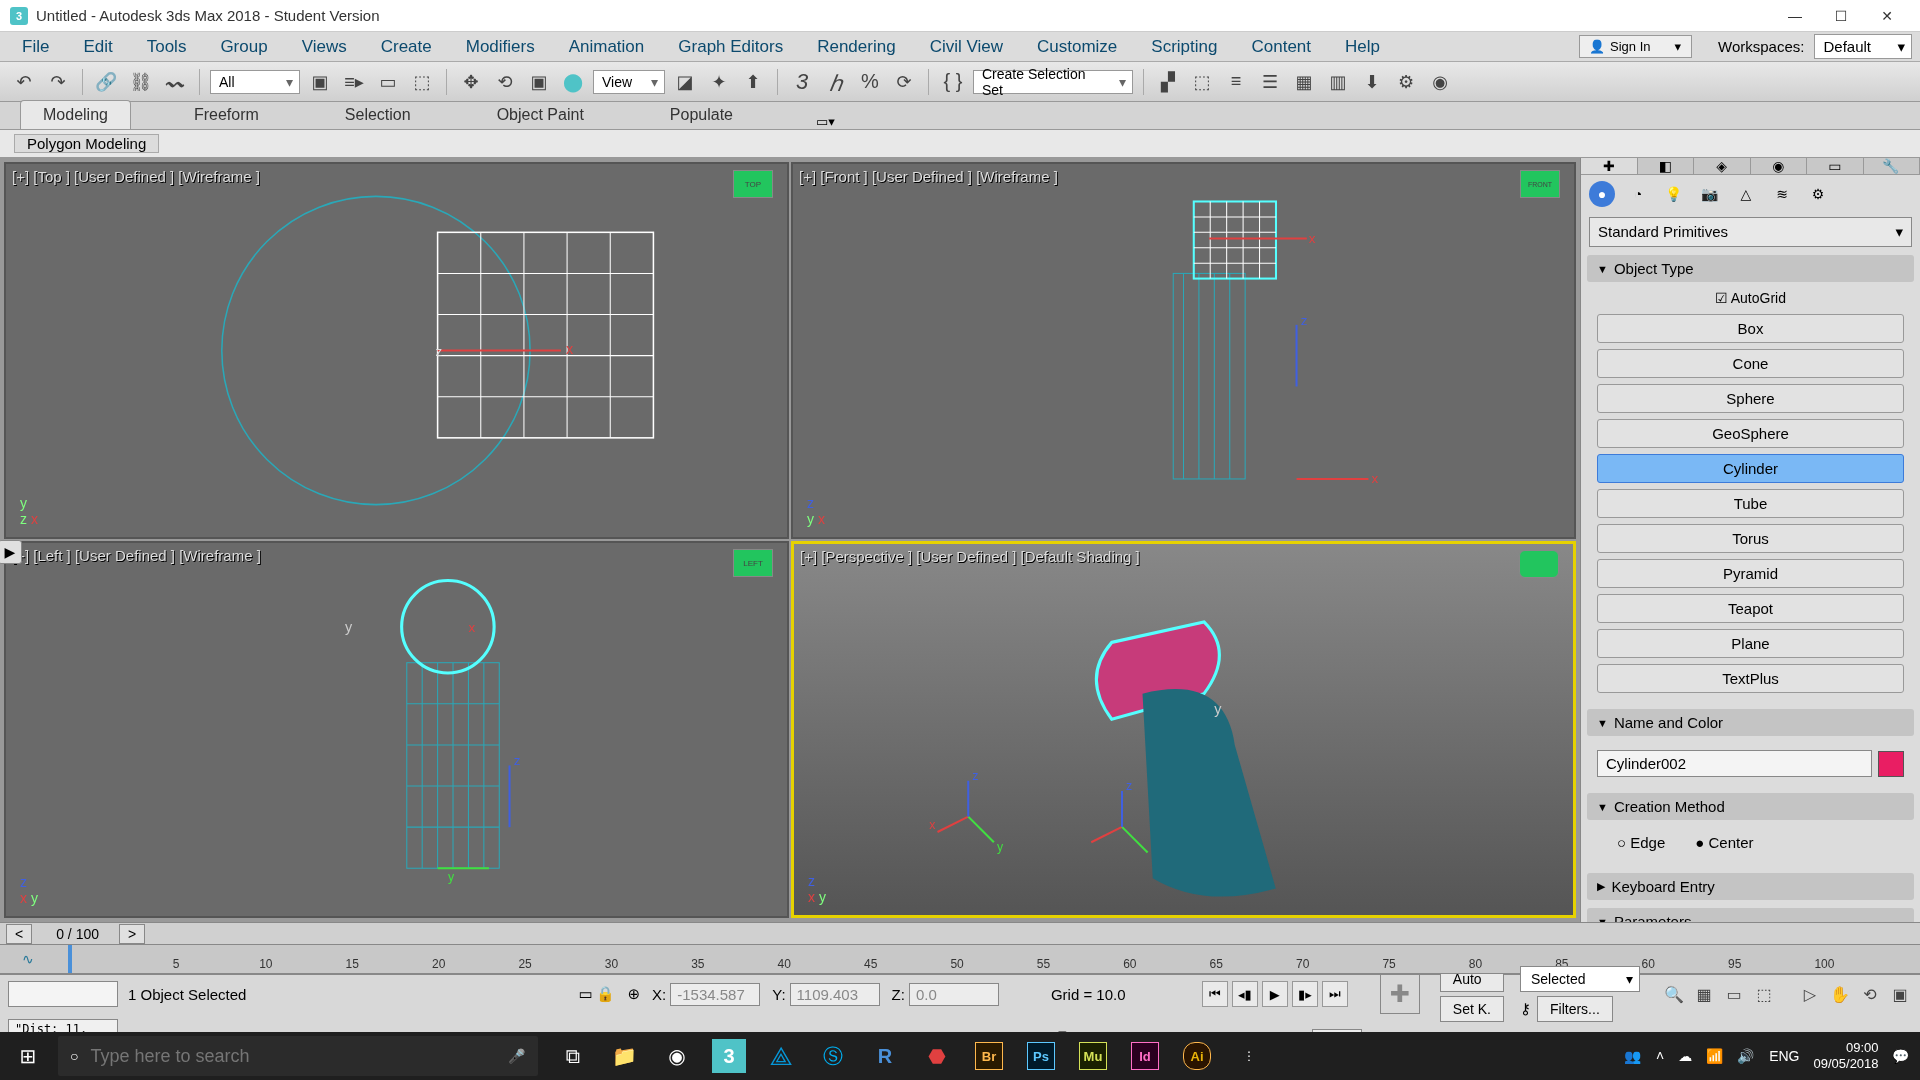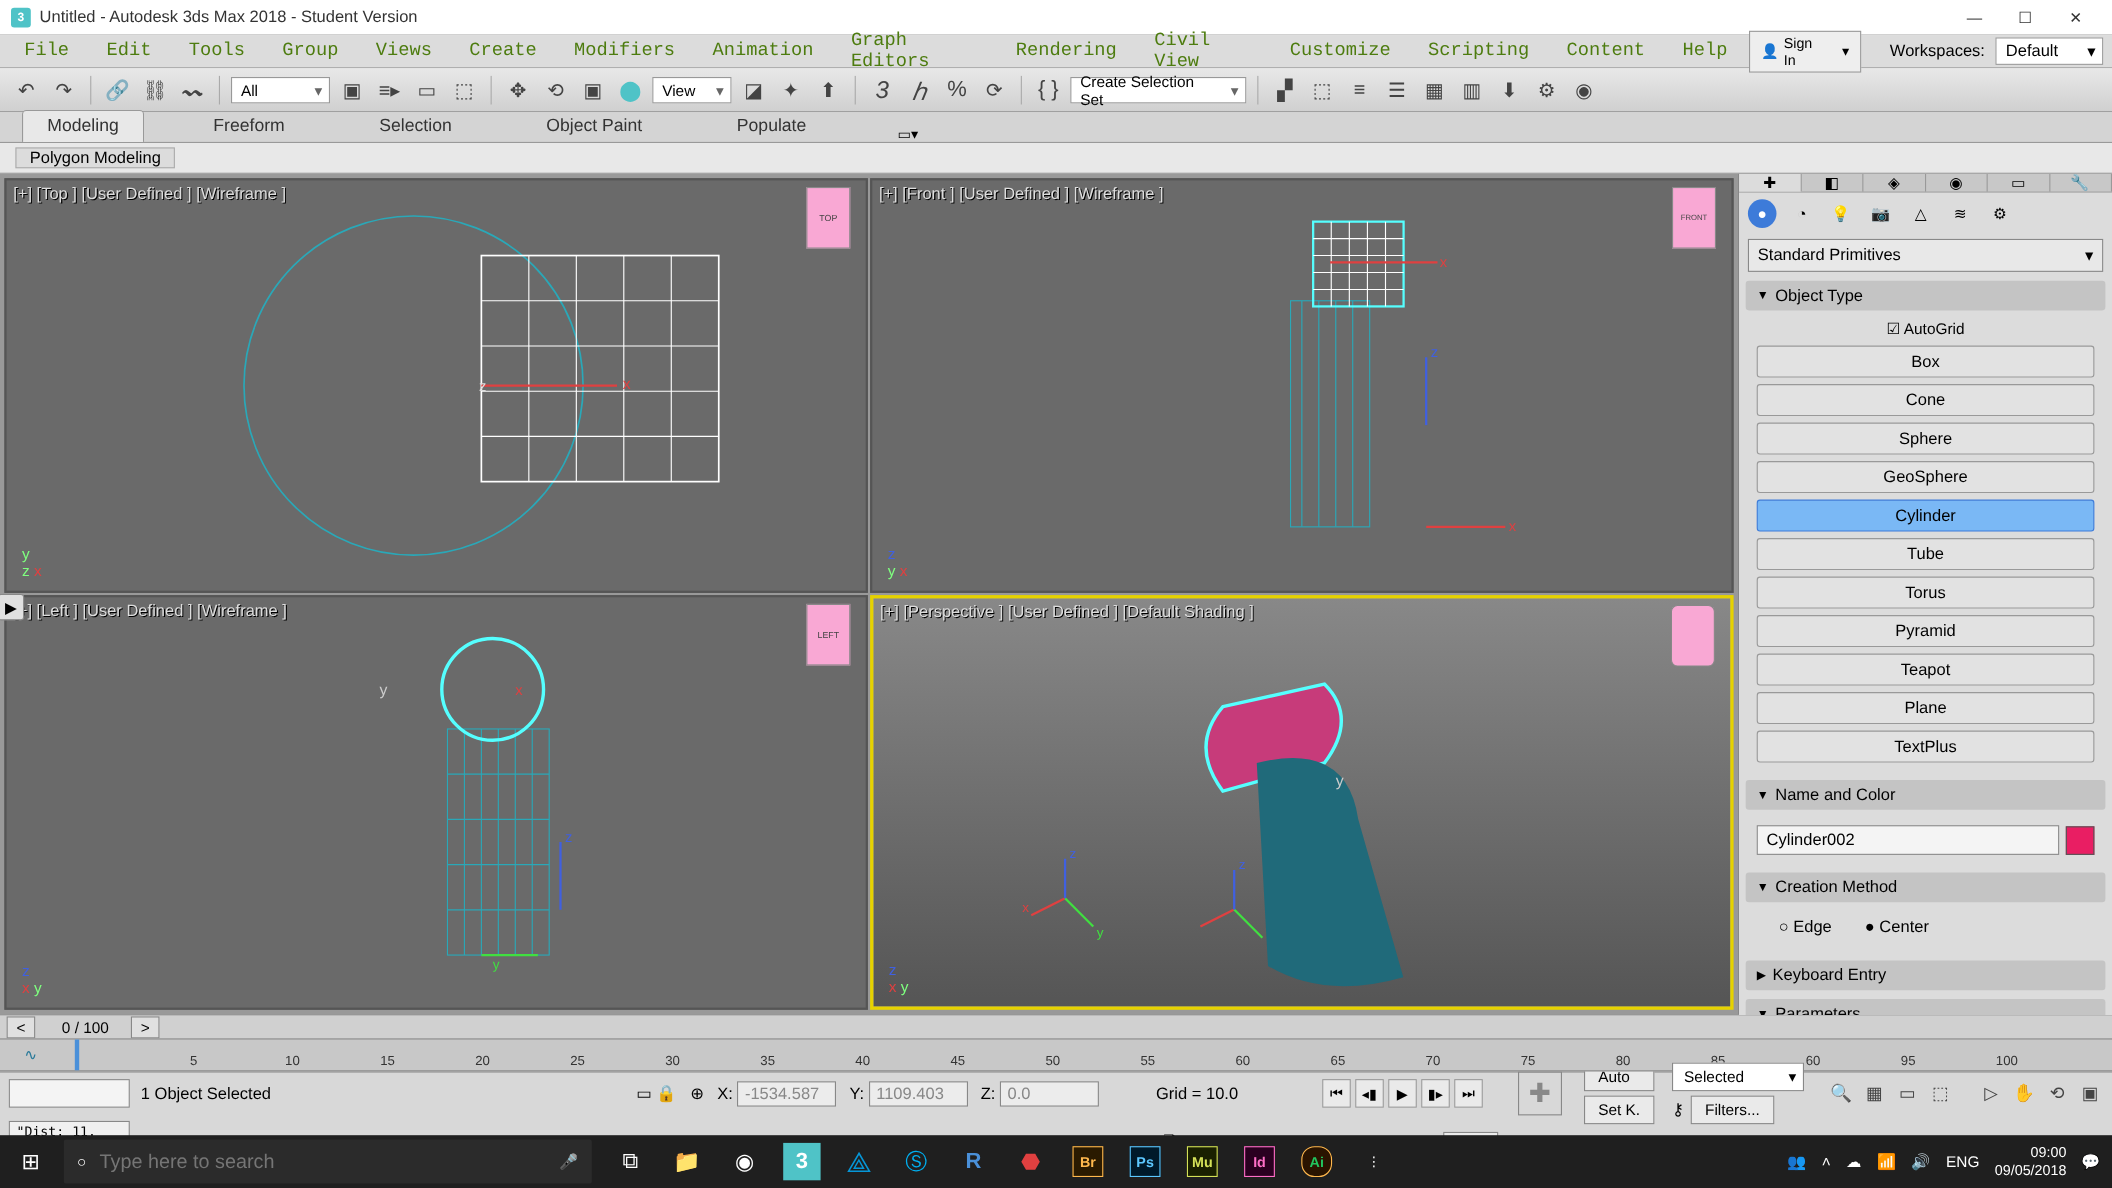--- a/index.html
+++ b/index.html
@@ -6,21 +6,21 @@
 body { width:1920px; height:1080px; background:#e0e0e0; overflow:hidden; font-size:14px; position:relative; }
 
 
 .title-bar { height:32px; background:#fff; display:flex; align-items:center; padding:0 10px; border-bottom:1px solid #ccc; }
 .title-bar .app-icon { width:18px; height:18px; background:#4fc3c7; border-radius:3px; margin-right:8px; display:flex; align-items:center; justify-content:center; color:#fff; font-weight:bold; font-size:11px; }
 .title-bar .title { flex:1; font-size:15px; color:#333; }
 .title-bar .win-btn { width:46px; height:32px; display:flex; align-items:center; justify-content:center; color:#333; font-size:14px; }
 
 
 .menu-bar { height:30px; background:#dcdcdc; display:flex; align-items:center; padding:0 8px; gap:6px; border-bottom:1px solid #aaa; }
-.menu-bar .menu-item { padding:4px 14px; font-size:17px; color:#4d7c0f;font-family:Liberation Mono, monospace; }
+.menu-bar .menu-item { padding:4px 14px; font-size:17px; color:#0c4a6e; }
 .menu-bar .signin { margin-left:auto; display:flex; align-items:center; gap:4px; border:1px solid #999; padding:3px 10px; background:#eee; font-size:13px;}
 .menu-bar .ws-label { margin-left:20px; font-size:15px; }
 .menu-bar .ws-combo { border:1px solid #999; background:#fff; padding:3px 40px 3px 8px; font-size:15px; margin-left:4px; position:relative; }
 .menu-bar .ws-combo::after { content:"▾"; position:absolute; right:6px; }
 
 
 .main-toolbar { height:40px; background:linear-gradient(#e8e8e8,#d0d0d0); display:flex; align-items:center; padding:0 10px; gap:6px; border-bottom:1px solid #999; }
 .tb-btn { width:28px; height:28px; display:flex; align-items:center; justify-content:center; color:#444; font-size:18px; }
 .tb-sep { width:1px; height:26px; background:#aaa; margin:0 4px; }
 .tb-combo { border:1px solid #999; background:#fff; padding:2px 28px 2px 8px; font-size:14px; position:relative; height:24px; display:flex; align-items:center; }
@@ -33,21 +33,21 @@
 .ribbon-sub { height:28px; background:#e8e8e8; display:flex; align-items:center; padding-left:14px; border-bottom:1px solid #999; }
 .ribbon-sub .sub-tab { padding:0 12px; font-size:15px; background:#dcdcdc; border:1px solid #aaa; }
 
 
 .main-area { display:flex; height:calc(100% - 32px - 30px - 40px - 28px - 28px - 30px - 80px - 48px); }
 .viewports { flex:1; display:grid; grid-template-columns:1fr 1fr; grid-template-rows:1fr 1fr; gap:2px; padding:4px; background:#999; position:relative;}
 .vp-left-handle { position:absolute; left:-2px; top:50%; width:24px; height:24px; background:#e0e0e0; border:1px solid #888; display:flex; align-items:center; justify-content:center; border-radius:3px; z-index:5;}
 .viewport { background:#6a6a6a; position:relative; border:2px solid #555; overflow:hidden;}
 .viewport.active { border:3px solid #e6d200; }
 .vp-label { position:absolute; top:4px; left:6px; color:#ddd; font-size:15px; text-shadow:1px 1px #000; }
-.vp-cube { position:absolute; top:6px; right:14px; width:40px; height:56px; background:#f9a8d4; border:1px solid #888; display:flex; align-items:center; justify-content:center; font-size:8px; color:#444; }
+.vp-cube { position:absolute; top:6px; right:14px; width:40px; height:28px; background:#22c55e; border:1px solid #888; display:flex; align-items:center; justify-content:center; font-size:8px; color:#444; }
 
 
 .cmd-panel { width:340px; background:#dcdcdc; border-left:1px solid #888; display:flex; flex-direction:column; overflow-y:auto; }
 .cmd-tabs { display:flex; height:36px; background:#c8c8c8; border-bottom:1px solid #999; }
 .cmd-tab { flex:1; display:flex; align-items:center; justify-content:center; border-right:1px solid #999; }
 .cmd-tab.active { background:#dcdcdc; }
 .cmd-subtabs { display:flex; padding:6px 8px; gap:10px; background:#dcdcdc; }
 .cmd-sub { width:26px; height:26px; display:flex; align-items:center; justify-content:center; border-radius:50%; }
 .cmd-sub.active { background:#3d7bd9; color:#fff; }
 .cmd-dropdown { margin:4px 8px; border:1px solid #888; background:#e8e8e8; padding:5px 8px; display:flex; justify-content:space-between; font-size:15px;}
@@ -99,21 +99,21 @@
 .taskbar .tb-icons { display:flex; gap:2px; margin-left:10px; }
 .taskbar .task-icon { width:50px; height:48px; display:flex; align-items:center; justify-content:center; font-size:20px;}
 .taskbar .tray { margin-left:auto; display:flex; align-items:center; gap:14px; padding-right:10px; font-size:14px;}
 .taskbar .clock { text-align:right; font-size:13px; line-height:1.2;}
 
 .adobe-ico { width:28px; height:28px; display:flex; align-items:center; justify-content:center; font-size:13px; font-weight:bold; border:1px solid; }
 .br { color:#ffb84d; border-color:#ffb84d; background:#2a1a00;}
 .ps { color:#5cc8ff; border-color:#5cc8ff; background:#001a2a;}
 .mu { color:#d4e157; border-color:#d4e157; background:#1a2000;}
 .id { color:#ff6ec7; border-color:#ff6ec7; background:#2a0020;}
-.ai { color:#22c55e; border-color:#ffb84d; background:#2a1400;border-radius:12px;}
+.ai { color:#eab308; border-color:#ffb84d; background:#2a1400;border-radius:12px;}
 
 svg { display:block; }
 </style>
 </head>
 <body>
 
 <div class="title-bar">
   <div class="app-icon">3</div>
   <div class="title">Untitled - Autodesk 3ds Max 2018 - Student Version</div>
   <div class="win-btn">—</div>

